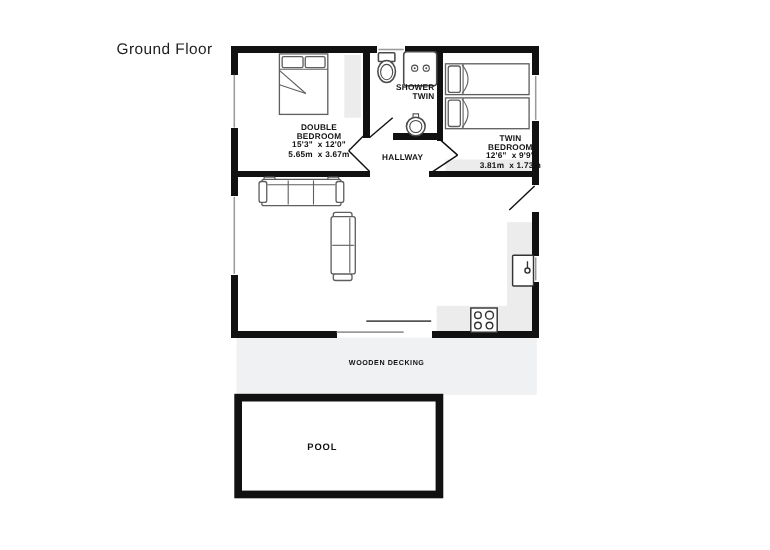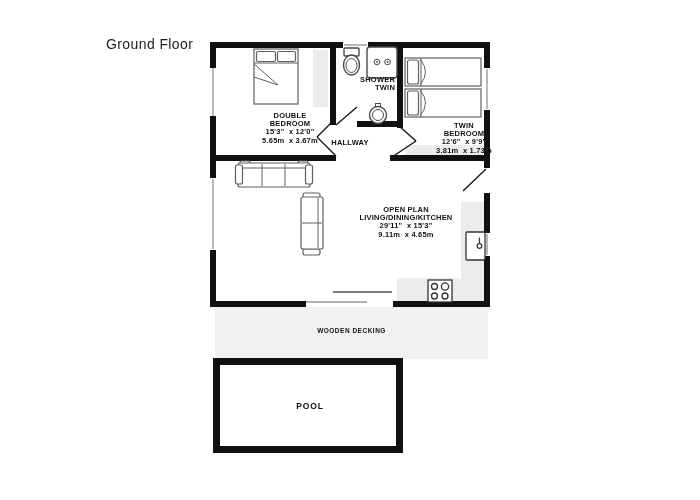--- a/index.html
+++ b/index.html
@@ -174,28 +174,22 @@
     <div class="rl-line">TWIN</div>
   </div>
 
   <div class="rl" style="left:424px;top:122px;width:80px;">
     <div class="rl-line">TWIN</div>
     <div class="rl-line">BEDROOM</div>
     <div class="rl-line">12'6"  x 9'9"</div>
     <div class="rl-line">3.81m  x 1.73m</div>
   </div>
 
-  <div class="rl" style="left:320px;top:139px;width:60px;text-align:center;">
+  <div class="rl" style="left:336px;top:139px;width:60px;text-align:center;">
     <div class="rl-line">HALLWAY</div>
   </div>
 
-  <div class="rl" style="left:346px;top:206px;width:120px;">
-    <div class="rl-line">OPEN PLAN</div>
-    <div class="rl-line">LIVING/DINING/KITCHEN</div>
-    <div class="rl-line">29'11"  x 15'3"</div>
-    <div class="rl-line">9.11m  x 4.65m</div>
-  </div>
 
   <div class="deck-label" style="left:215px;top:327px;width:273px;">WOODEN DECKING</div>
 
-  <div class="pool-label" style="left:215px;top:401px;width:190px;">POOL</div>
+  <div class="pool-label" style="left:198px;top:401px;width:190px;">POOL</div>
 
 </div>
 
 </body></html>

